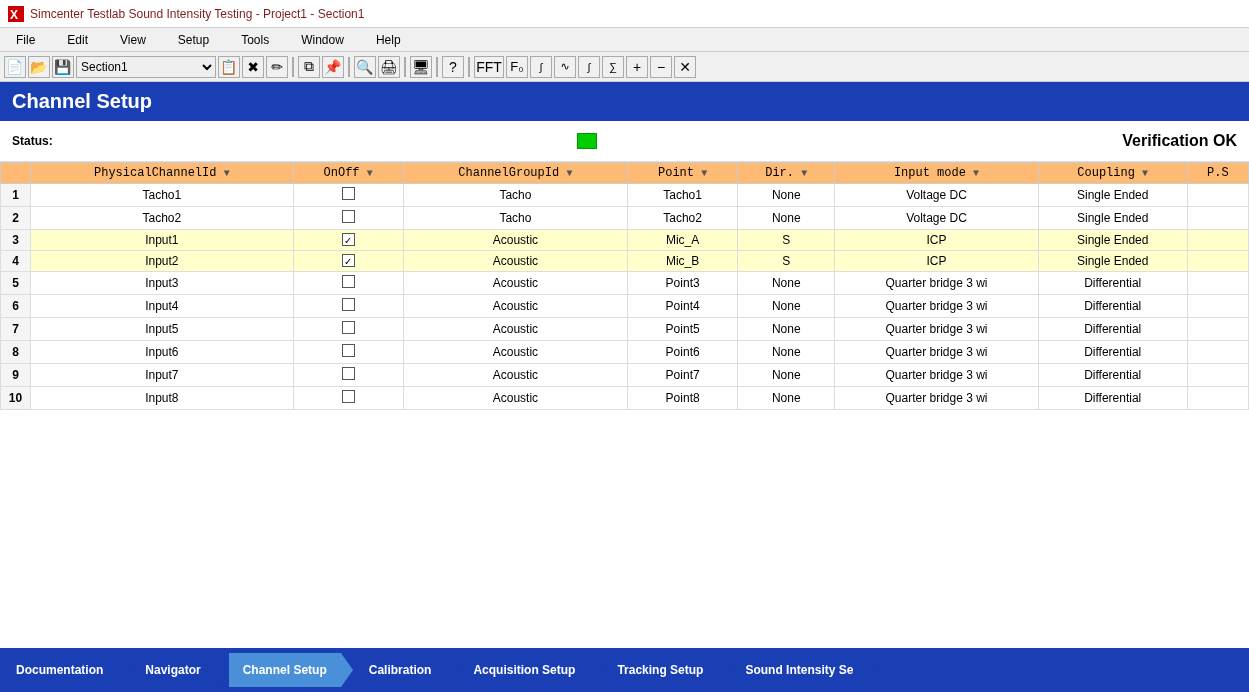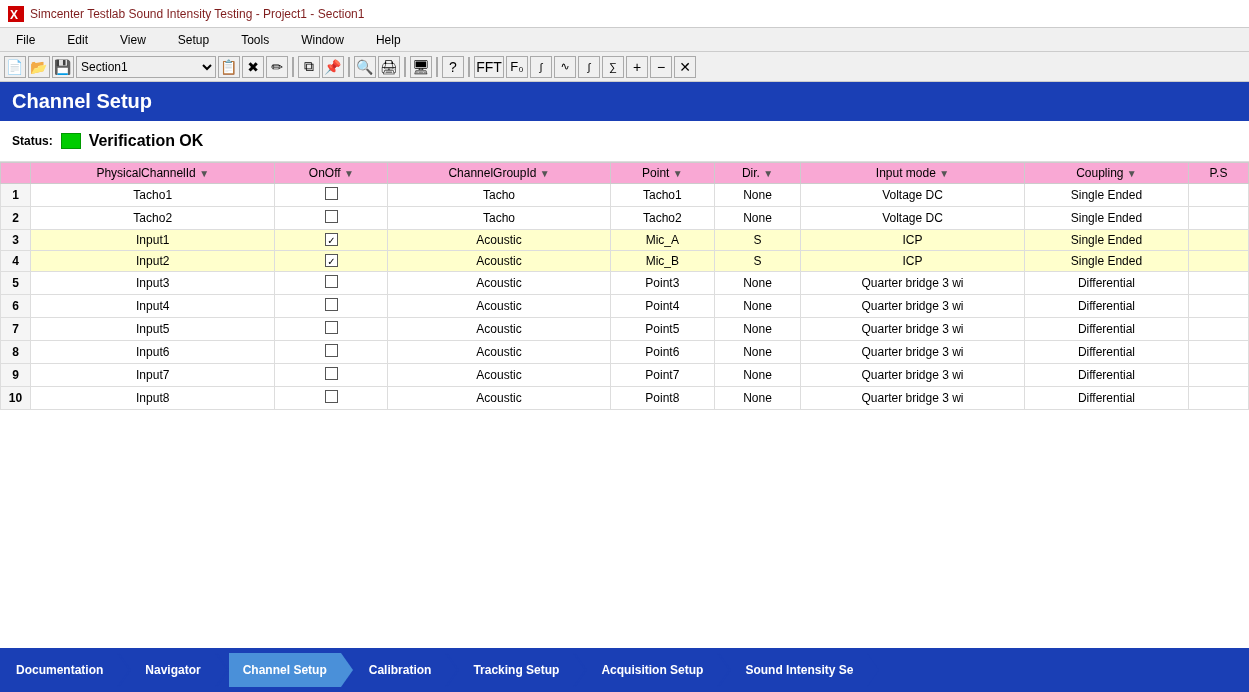--- a/index.html
+++ b/index.html
@@ -82,42 +82,44 @@
     }
 
     
     .status-bar {
       padding: 20px 12px;
       display: flex;
       align-items: center;
       gap: 8px;
       border-bottom: 1px solid #ddd;
       height: 28px;
+      justify-content: space-between;
     }
     .status-label { font-weight: bold; font-size: 12px; }
     .status-indicator {
       width: 20px; height: 16px;
       background: #00cc00;
       border: 1px solid #009900;
     }
     .status-text { font-weight: bold; font-size: 16px; }
 
     
     .data-table {
       width: 100%;
       border-collapse: collapse;
       font-size: 12px;
     }
     .data-table th {
-      background: #f9a8d4;
+      background: #fdba74;
       border: 1px solid #ccc;
       padding: 3px 6px;
       text-align: center;
       font-weight: normal;
       white-space: nowrap;
+      font-family: Liberation Mono, monospace;
     }
     .data-table th .sort-arrow {
       display: inline-block;
       font-size: 10px;
       color: #555;
     }
     .data-table td {
       border: 1px solid #ddd;
       padding: 3px 6px;
       text-align: center;
@@ -436,21 +438,21 @@
   <div class="nav-tab" style="margin-left:14px;">
     <span>Navigator</span>
   </div>
   <div class="nav-tab active" style="margin-left:14px;">
     <span>Channel Setup</span>
   </div>
   <div class="nav-tab" style="margin-left:14px;">
     <span>Calibration</span>
   </div>
   <div class="nav-tab" style="margin-left:14px;">
+    <span>Acquisition Setup</span>
+  </div>
+  <div class="nav-tab" style="margin-left:14px;">
     <span>Tracking Setup</span>
-  </div>
-  <div class="nav-tab" style="margin-left:14px;">
-    <span>Acquisition Setup</span>
   </div>
   <div class="nav-tab" style="margin-left:14px;">
     <span>Sound Intensity Se</span>
   </div>
 </div>
 
 </body></html>

